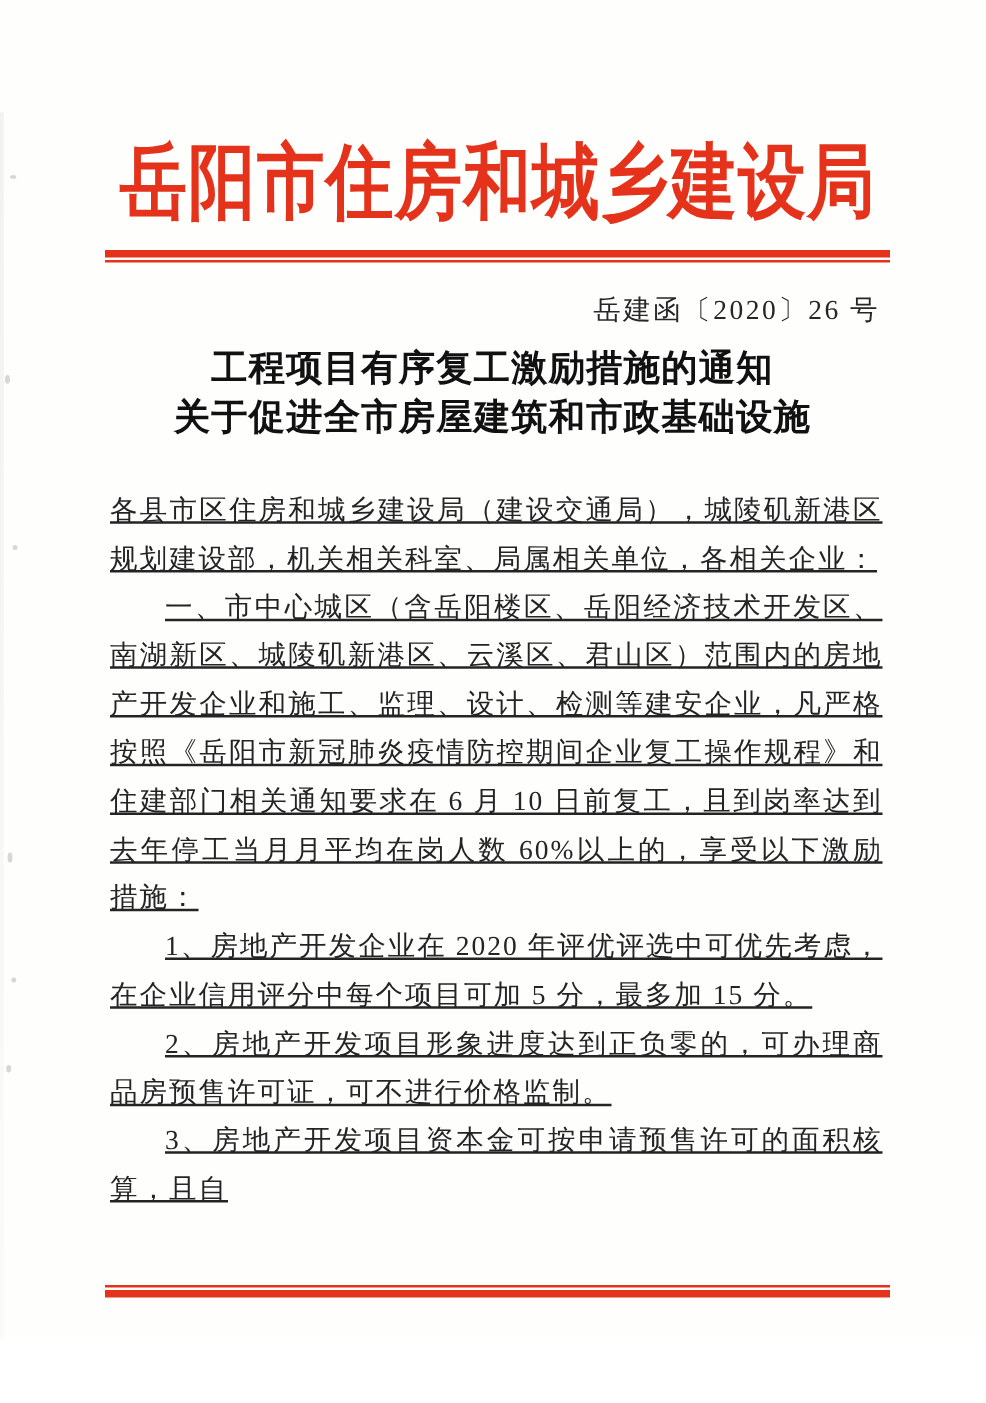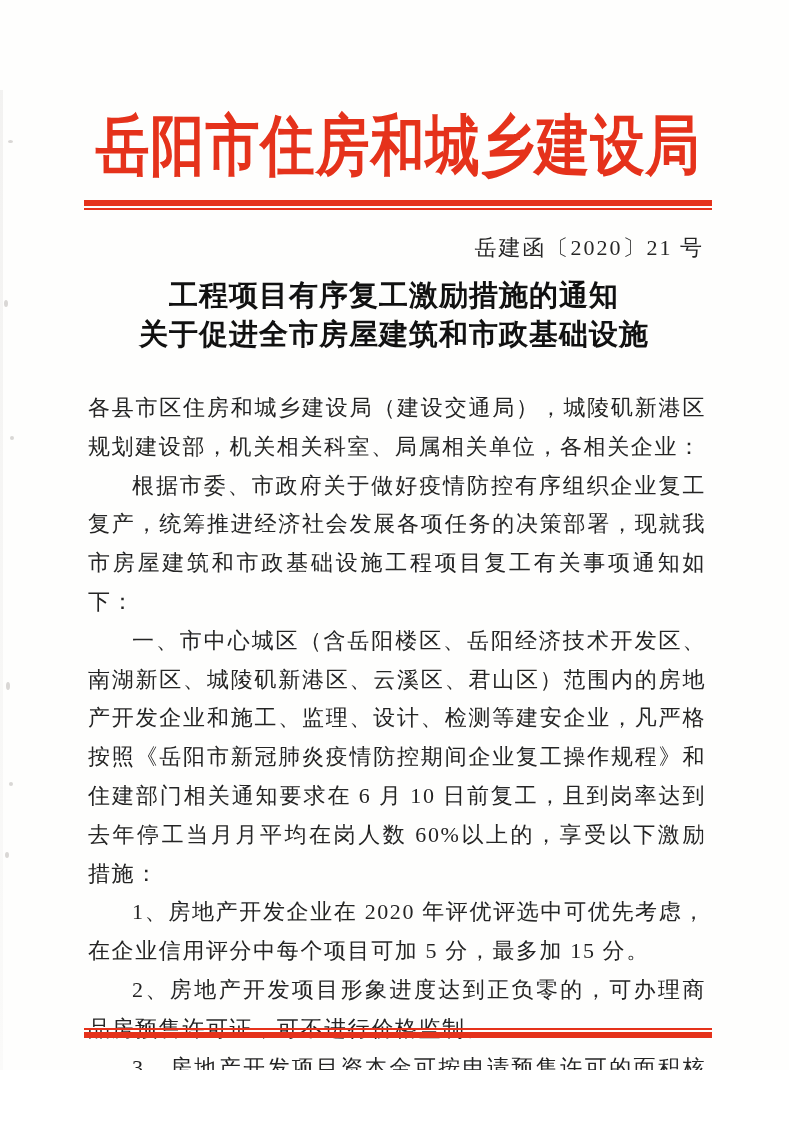--- a/index.html
+++ b/index.html
@@ -78,21 +78,21 @@
     top: 389px;
     left: 88px;
     width: 618px;
     font-size: 22px;
     line-height: 38.8px;
     letter-spacing: 1.6px;
     text-align: justify;
     text-justify: inter-ideograph;
     color: #242424;
   }
-  .body-text p { margin: 0; text-indent: 2em; }
+  .body-text p { margin: 0; text-indent: 2em; text-decoration: underline; }
   .body-text p.salutation { text-indent: 0; }
 
   
   .edge-shade {
     position: absolute;
     left: 0; top: 90px; bottom: 0;
     width: 3px;
     background: linear-gradient(to bottom, rgba(60,50,45,0.06), rgba(60,50,45,0.02));
   }
   .speck { position: absolute; background: rgba(70,60,55,0.20); border-radius: 50%; }
@@ -119,30 +119,29 @@
   <div class="speck s7"></div>
 
   <h1 class="letterhead">岳阳市住房和城乡建设局</h1>
 
   <div class="rule rule-header">
     <div class="thick"></div>
     <div class="gap"></div>
     <div class="thin"></div>
   </div>
 
-  <div class="doc-number">岳建函〔2020〕21 号</div>
+  <div class="doc-number">岳建函〔2020〕26 号</div>
 
   <div class="doc-title">
     <div>工程项目有序复工激励措施的通知</div>
     <div>关于促进全市房屋建筑和市政基础设施</div>
   </div>
 
   <main class="body-text">
     <p class="salutation">各县市区住房和城乡建设局（建设交通局），城陵矶新港区规划建设部，机关相关科室、局属相关单位，各相关企业：</p>
-    <p>根据市委、市政府关于做好疫情防控有序组织企业复工复产，统筹推进经济社会发展各项任务的决策部署，现就我市房屋建筑和市政基础设施工程项目复工有关事项通知如下：</p>
     <p>一、市中心城区（含岳阳楼区、岳阳经济技术开发区、南湖新区、城陵矶新港区、云溪区、君山区）范围内的房地产开发企业和施工、监理、设计、检测等建安企业，凡严格按照《岳阳市新冠肺炎疫情防控期间企业复工操作规程》和住建部门相关通知要求在 6 月 10 日前复工，且到岗率达到去年停工当月月平均在岗人数 60%以上的，享受以下激励措施：</p>
     <p>1、房地产开发企业在 2020 年评优评选中可优先考虑，在企业信用评分中每个项目可加 5 分，最多加 15 分。</p>
     <p>2、房地产开发项目形象进度达到正负零的，可办理商品房预售许可证，可不进行价格监制。</p>
     <p>3、房地产开发项目资本金可按申请预售许可的面积核算，且自</p>
   </main>
 
   <div class="rule rule-footer">
     <div class="thin"></div>
     <div class="gap"></div>
     <div class="thick"></div>

